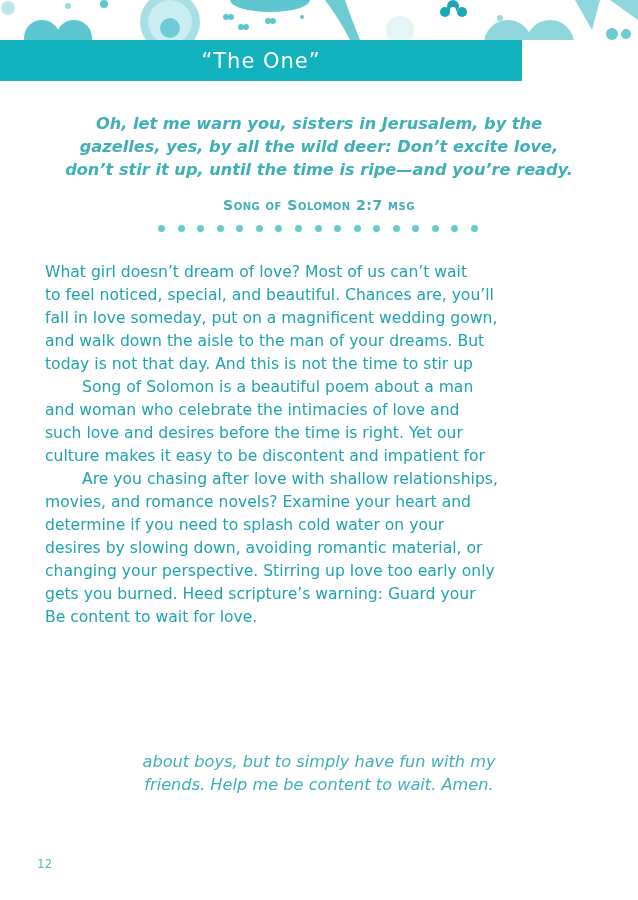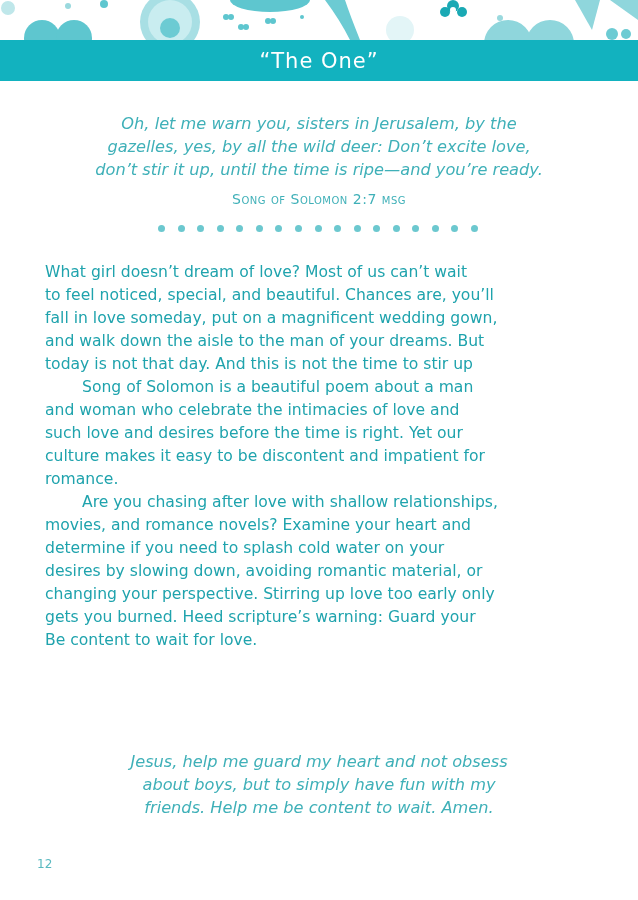--- a/index.html
+++ b/index.html
@@ -2,36 +2,36 @@
 <html><head>
 <meta charset="utf-8">
 <style>
   html, body { margin: 0; padding: 0; }
   body {
     width: 638px; height: 900px; background: #ffffff; position: relative; overflow: hidden;
     font-family: "DejaVu Sans", sans-serif;
   }
   .header-art { position: absolute; left: 0; top: 0; width: 638px; height: 40px; overflow: hidden; }
   .banner {
-    position: absolute; left: 0; top: 40px; width: 638px; height: 41px;
+    position: absolute; left: 0; top: 40px; width: 522px; height: 41px;
     background: #12b2bf; display: flex; align-items: center; justify-content: center;
   }
   .banner-title {
     color: #ffffff; font-family: "DejaVu Sans", sans-serif; font-weight: 200;
     font-size: 21px; letter-spacing: 1px; font-weight: normal;
   }
   .epigraph {
     position: absolute; left: 40px; top: 112px; width: 558px; text-align: center;
     color: #3fb0b8; font-style: italic; font-size: 16.2px; line-height: 23px;
-    font-family: "DejaVu Sans", sans-serif; font-weight: normal;
+    font-family: "DejaVu Sans", sans-serif; font-weight: bold;
   }
   .epigraph .line { display: block; white-space: nowrap; }
   .reference {
     display: block; font-style: normal; font-size: 14px; letter-spacing: 0.5px;
-    font-variant: small-caps; line-height: 20px; margin-top: 8px;
+    font-variant: small-caps; line-height: 20px; margin-top: 14px;
   }
   .dots {
     position: absolute; top: 225px; left: 158px; width: 320px; height: 10px;
     display: flex; justify-content: space-between;
   }
   .dot { width: 7px; height: 7px; border-radius: 50%; background: #6cc8cf; }
   .body-text {
     position: absolute; left: 45px; top: 261px; width: 550px;
     color: #1fa3ad; font-size: 15.6px; line-height: 23px;
     font-family: "DejaVu Sans", sans-serif;
@@ -135,32 +135,30 @@
     <span class="line">to feel noticed, special, and beautiful. Chances are, you’ll</span>
     <span class="line">fall in love someday, put on a magnificent wedding gown,</span>
     <span class="line">and walk down the aisle to the man of your dreams. But</span>
     <span class="line">today is not that day. And this is not the time to stir up</span>
   </div>
   <div>
     <span class="line indent">Song of Solomon is a beautiful poem about a man</span>
     <span class="line">and woman who celebrate the intimacies of love and</span>
     <span class="line">such love and desires before the time is right. Yet our</span>
     <span class="line">culture makes it easy to be discontent and impatient for</span>
-    <span class="line">romance.</span>
   </div>
   <div>
     <span class="line indent">Are you chasing after love with shallow relationships,</span>
     <span class="line">movies, and romance novels? Examine your heart and</span>
     <span class="line">determine if you need to splash cold water on your</span>
     <span class="line">desires by slowing down, avoiding romantic material, or</span>
     <span class="line">changing your perspective. Stirring up love too early only</span>
     <span class="line">gets you burned. Heed scripture’s warning: Guard your</span>
     <span class="line">Be content to wait for love.</span>
   </div>
 </div>
 
 <div class="prayer">
-  <span class="line">Jesus, help me guard my heart and not obsess</span>
   <span class="line">about boys, but to simply have fun with my</span>
   <span class="line">friends. Help me be content to wait. Amen.</span>
 </div>
 
 <div class="page-number">12</div>
 
 </body></html>

